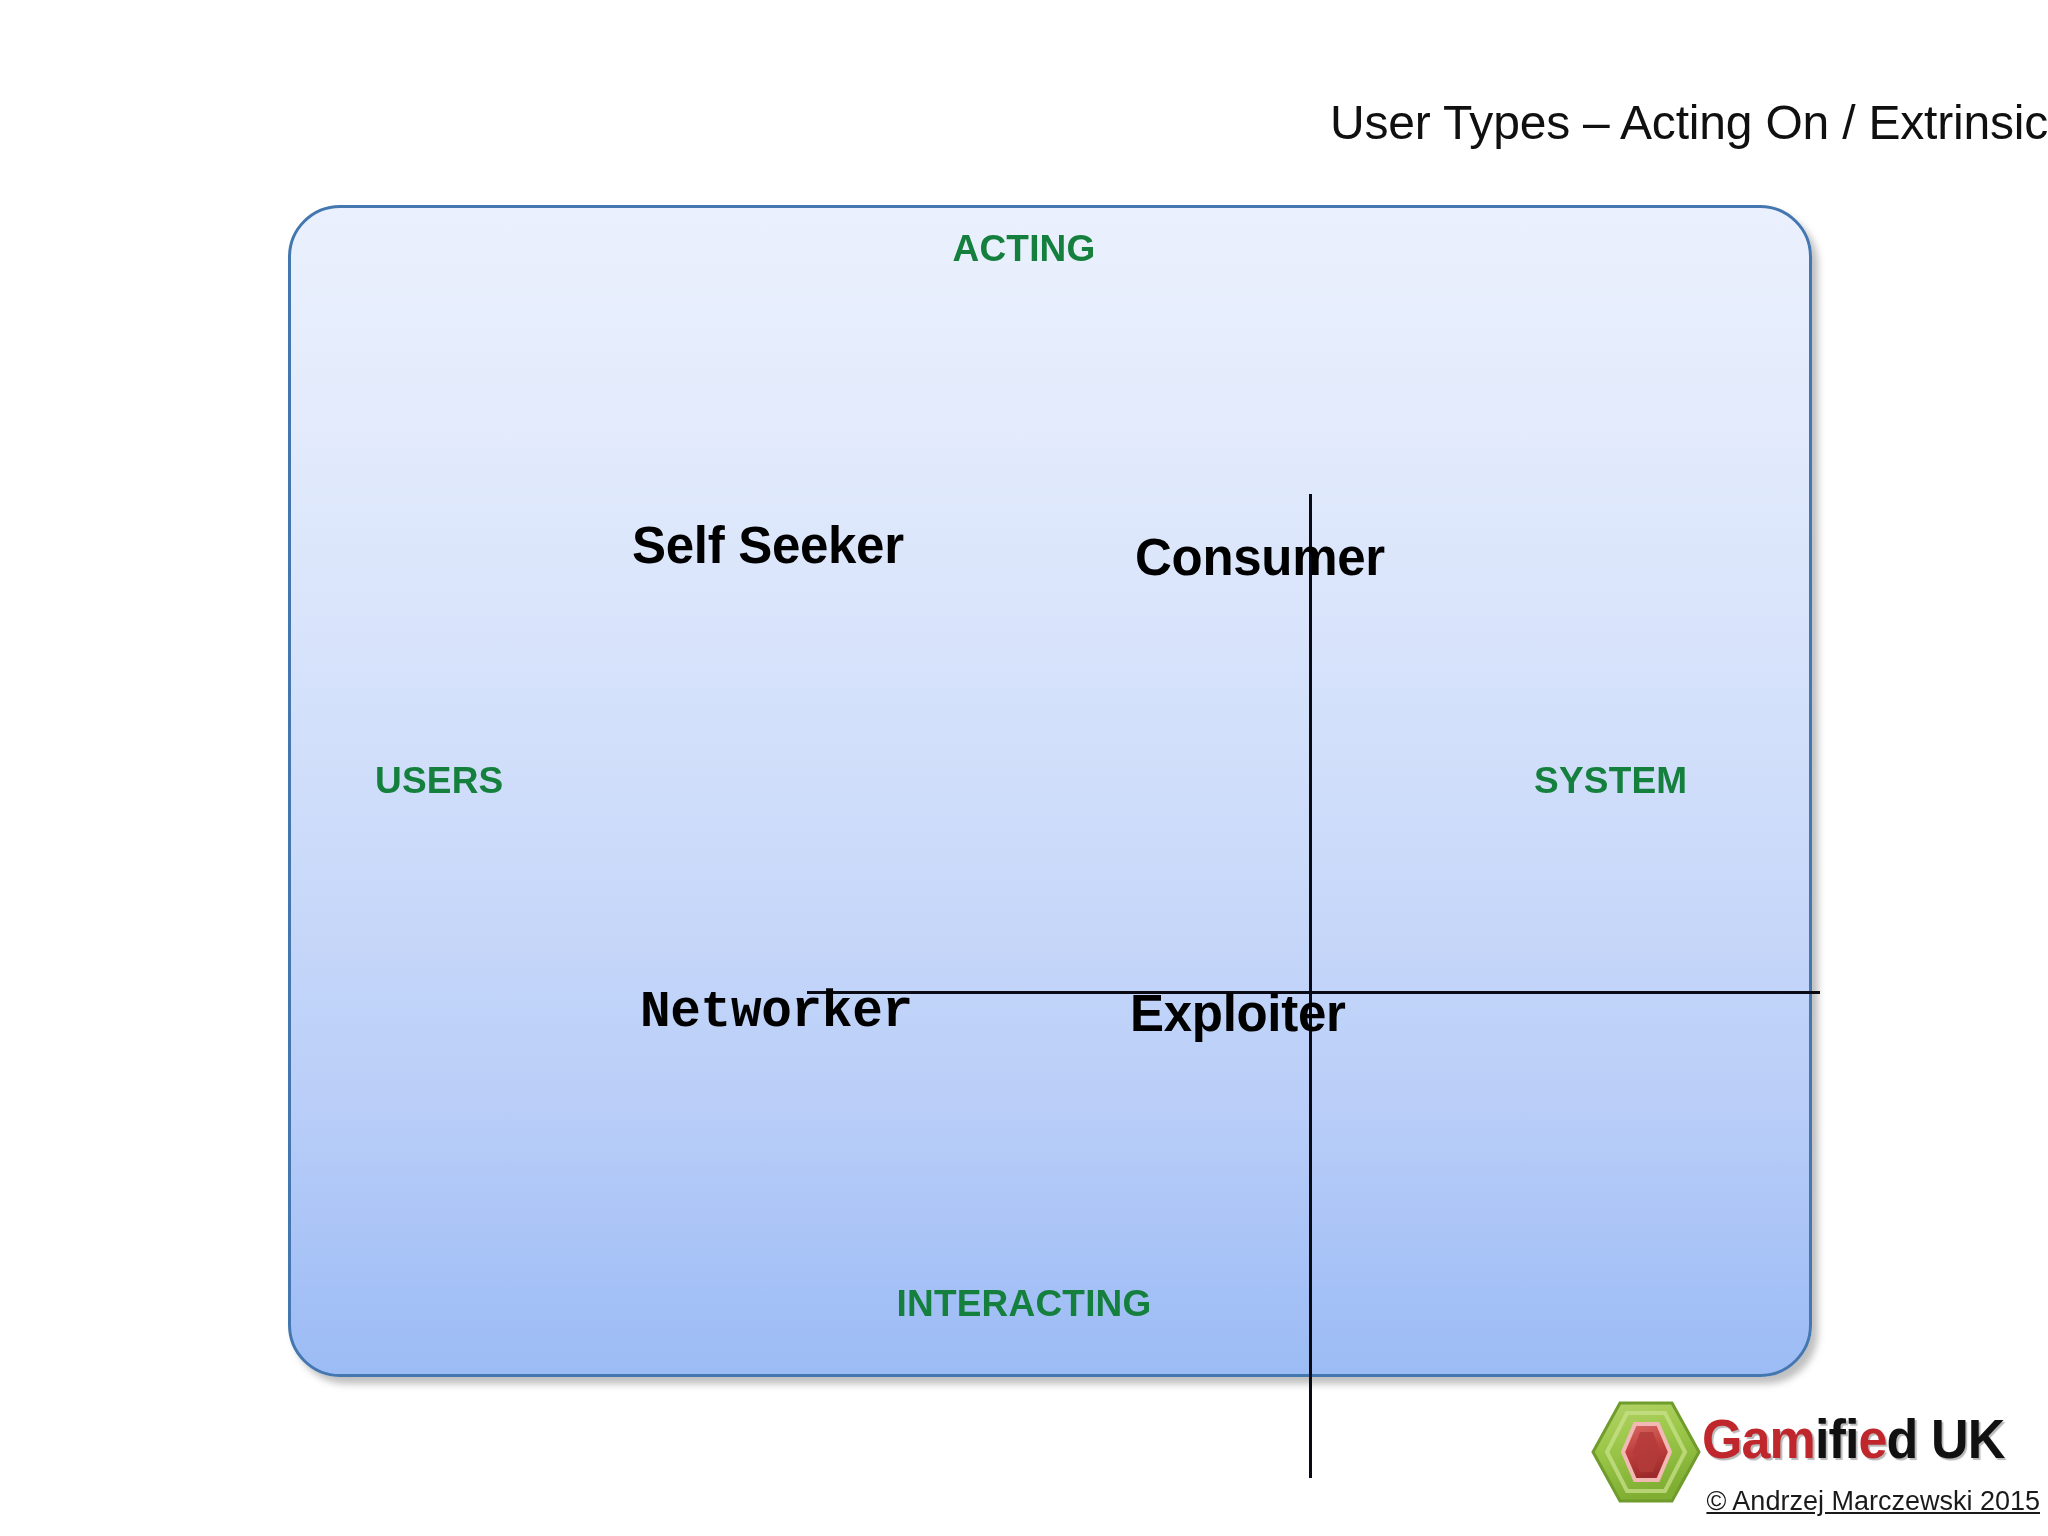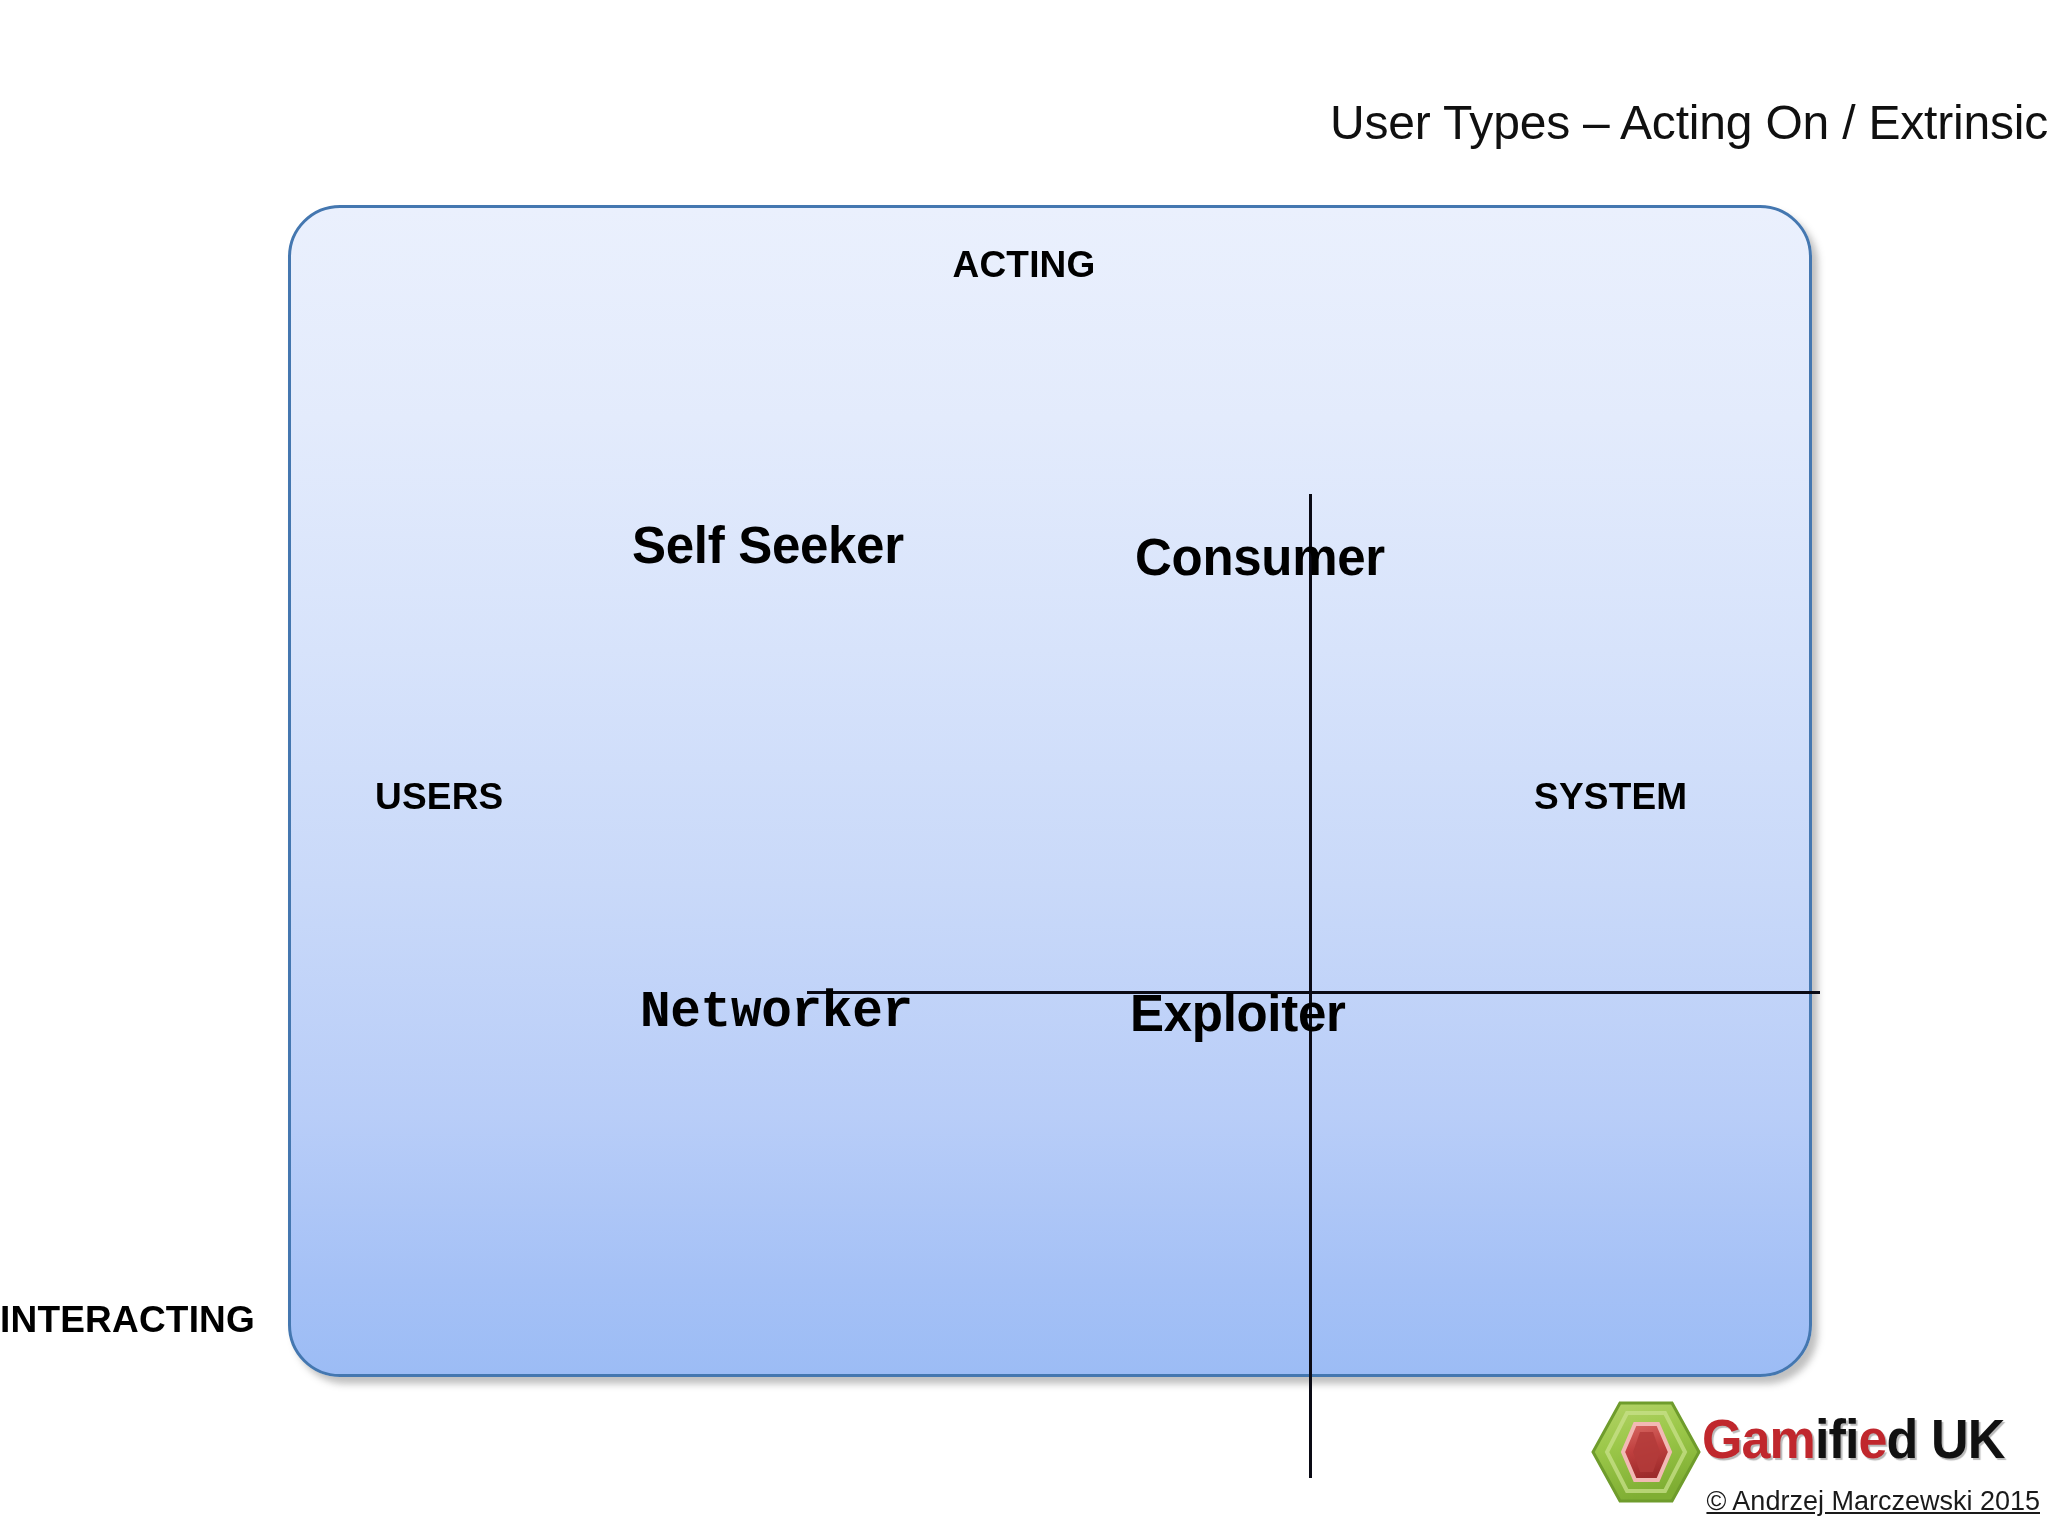--- a/index.html
+++ b/index.html
@@ -69,35 +69,35 @@
     height: 3px;
     background: #0a0a14;
   }
 
   
   .axis-label {
     position: absolute;
     font-family: "Liberation Sans", sans-serif;
     font-weight: bold;
     font-size: 37px;
-    color: #000000;
+    color: #15803d;
     white-space: nowrap;
     letter-spacing: 0.2px;
-    margin-top: 16px;
   }
   .axis-label.acting {
     left: 0;
     top: 228px;
     width: 2048px;
     text-align: center;
   }
   .axis-label.interacting {
     left: 0;
     top: 1283px;
     width: 2048px;
+    text-align: center;
   }
   .axis-label.users {
     left: 375px;
     top: 760px;
   }
   .axis-label.system {
     left: 1534px;
     top: 760px;
   }
 

